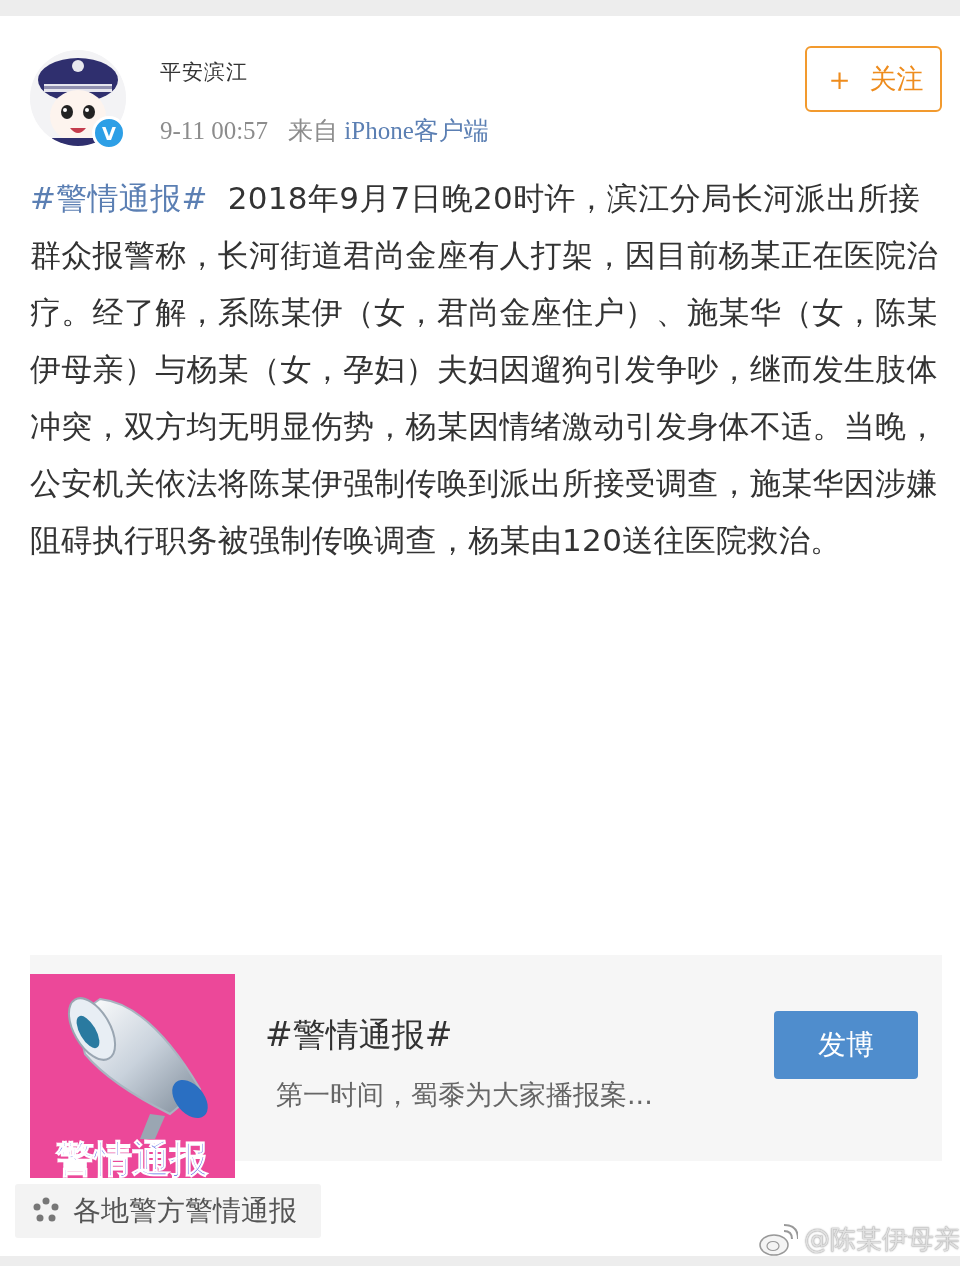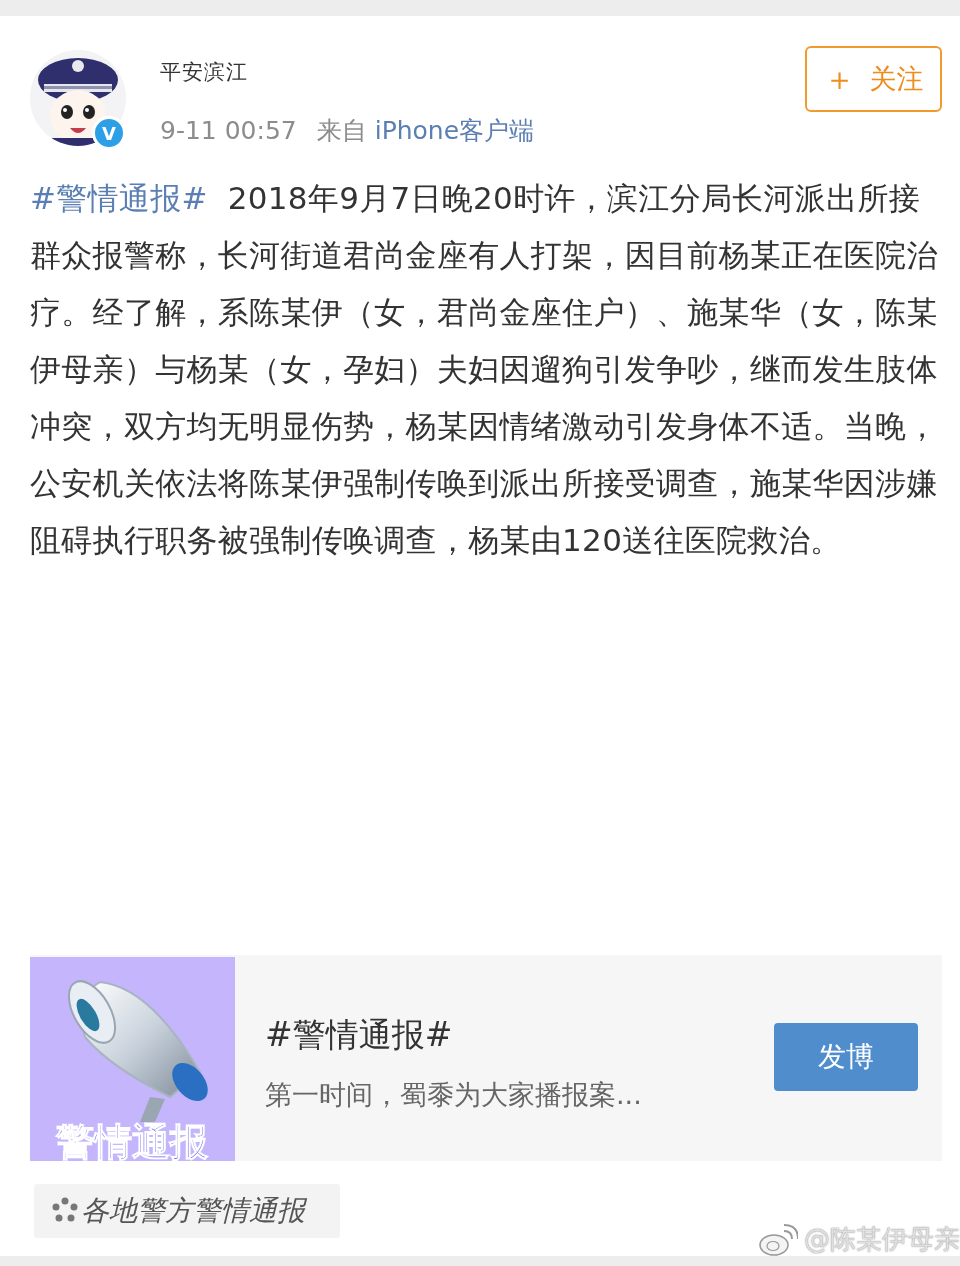--- a/index.html
+++ b/index.html
@@ -5,39 +5,39 @@
   * { box-sizing: border-box; margin: 0; padding: 0; }
   html, body { width: 960px; height: 1266px; background: #ffffff; overflow: hidden; }
   body { font-family: "DejaVu Sans", "Liberation Sans", sans-serif; color: #333333; position: relative; }
   .top-strip { position: absolute; left: 0; top: 0; width: 960px; height: 16px; background: #ededed; }
   .bottom-strip { position: absolute; left: 0; top: 1256px; width: 960px; height: 10px; background: #ededed; }
 
   .avatar { position: absolute; left: 30px; top: 50px; width: 96px; height: 96px; border-radius: 50%; background: #f4f4f6; overflow: hidden; }
   .verified { position: absolute; left: 92px; top: 116px; width: 34px; height: 34px; border-radius: 50%; background: #2d9fe6; border: 3px solid #fff; color: #fff; font-size: 18px; font-weight: bold; display: flex; align-items: center; justify-content: center; font-family: "DejaVu Sans", sans-serif; }
 
   .username { position: absolute; left: 160px; top: 58px; font-size: 21px; color: #333333; letter-spacing: 1px; }
-  .meta { position: absolute; left: 160px; top: 114px; font-size: 25px; color: #8c8c8c; white-space: nowrap; }
+  .meta { position: absolute; left: 160px; top: 114px; font-size: 25px; color: #8c8c8c; white-space: nowrap; font-family: Liberation Serif, serif; }
   .meta .source { color: #5b7fb3; }
   .meta .sep { display: inline-block; width: 20px; }
 
   .follow-btn { position: absolute; left: 805px; top: 46px; width: 137px; height: 66px; border: 2px solid #f29a2e; border-radius: 6px; color: #ee8c1d; font-size: 27px; display: flex; align-items: center; justify-content: center; gap: 14px; background: #fff; }
   .follow-btn .plus { font-size: 32px; font-weight: 300; line-height: 1; }
 
   .body-text { position: absolute; left: 30px; top: 170px; width: 910px; font-size: 31px; line-height: 57px; color: #333333; letter-spacing: 0.3px; }
   .body-text p { margin: 0; }
   .body-text .indent { text-indent: 64px; }
   .link { color: #5b7fb3; }
 
   .card { position: absolute; left: 30px; top: 955px; width: 912px; height: 206px; background: #f6f6f6; }
-  .card-img { position: absolute; left: 0; top: 2px; width: 205px; height: 204px; background: #c4b5fd; overflow: hidden; }
+  .card-img { position: absolute; left: 0; top: 19px; width: 205px; height: 204px; background: #ec4899; overflow: hidden; }
   .card-title { position: absolute; left: 235px; top: 58px; font-size: 33px; color: #333; }
-  .card-desc { position: absolute; left: 235px; top: 122px; font-size: 27px; color: #666; white-space: nowrap; }
-  .card-btn { position: absolute; left: 744px; top: 68px; width: 144px; height: 68px; background: #4f8dcd; border-radius: 4px; color: #fff; font-size: 28px; display: flex; align-items: center; justify-content: center; }
+  .card-desc { position: absolute; left: 246px; top: 122px; font-size: 27px; color: #666; white-space: nowrap; }
+  .card-btn { position: absolute; left: 744px; top: 56px; width: 144px; height: 68px; background: #4f8dcd; border-radius: 4px; color: #fff; font-size: 28px; display: flex; align-items: center; justify-content: center; }
 
-  .tag-chip { position: absolute; left: 34px; top: 1184px; width: 306px; height: 54px; background: #f3f3f3; border-radius: 3px; display: flex; align-items: center; padding-left: 16px; gap: 1px; font-size: 28px; color: #555; font-style: italic; }
+  .tag-chip { position: absolute; left: 15px; top: 1184px; width: 306px; height: 54px; background: #f3f3f3; border-radius: 3px; display: flex; align-items: center; padding-left: 16px; gap: 12px; font-size: 28px; color: #555; }
 
   .watermark { position: absolute; left: 758px; top: 1222px; font-size: 26px; color: #e0e0e0; display: flex; align-items: center; gap: 6px; text-shadow: 0 0 1px #999, 0 0 2px #aaa; white-space: nowrap; }
 </style>
 </head>
 <body>
 
 <div class="top-strip"></div>
 
 <div class="avatar">
   <svg width="96" height="96" viewBox="0 0 96 96">

